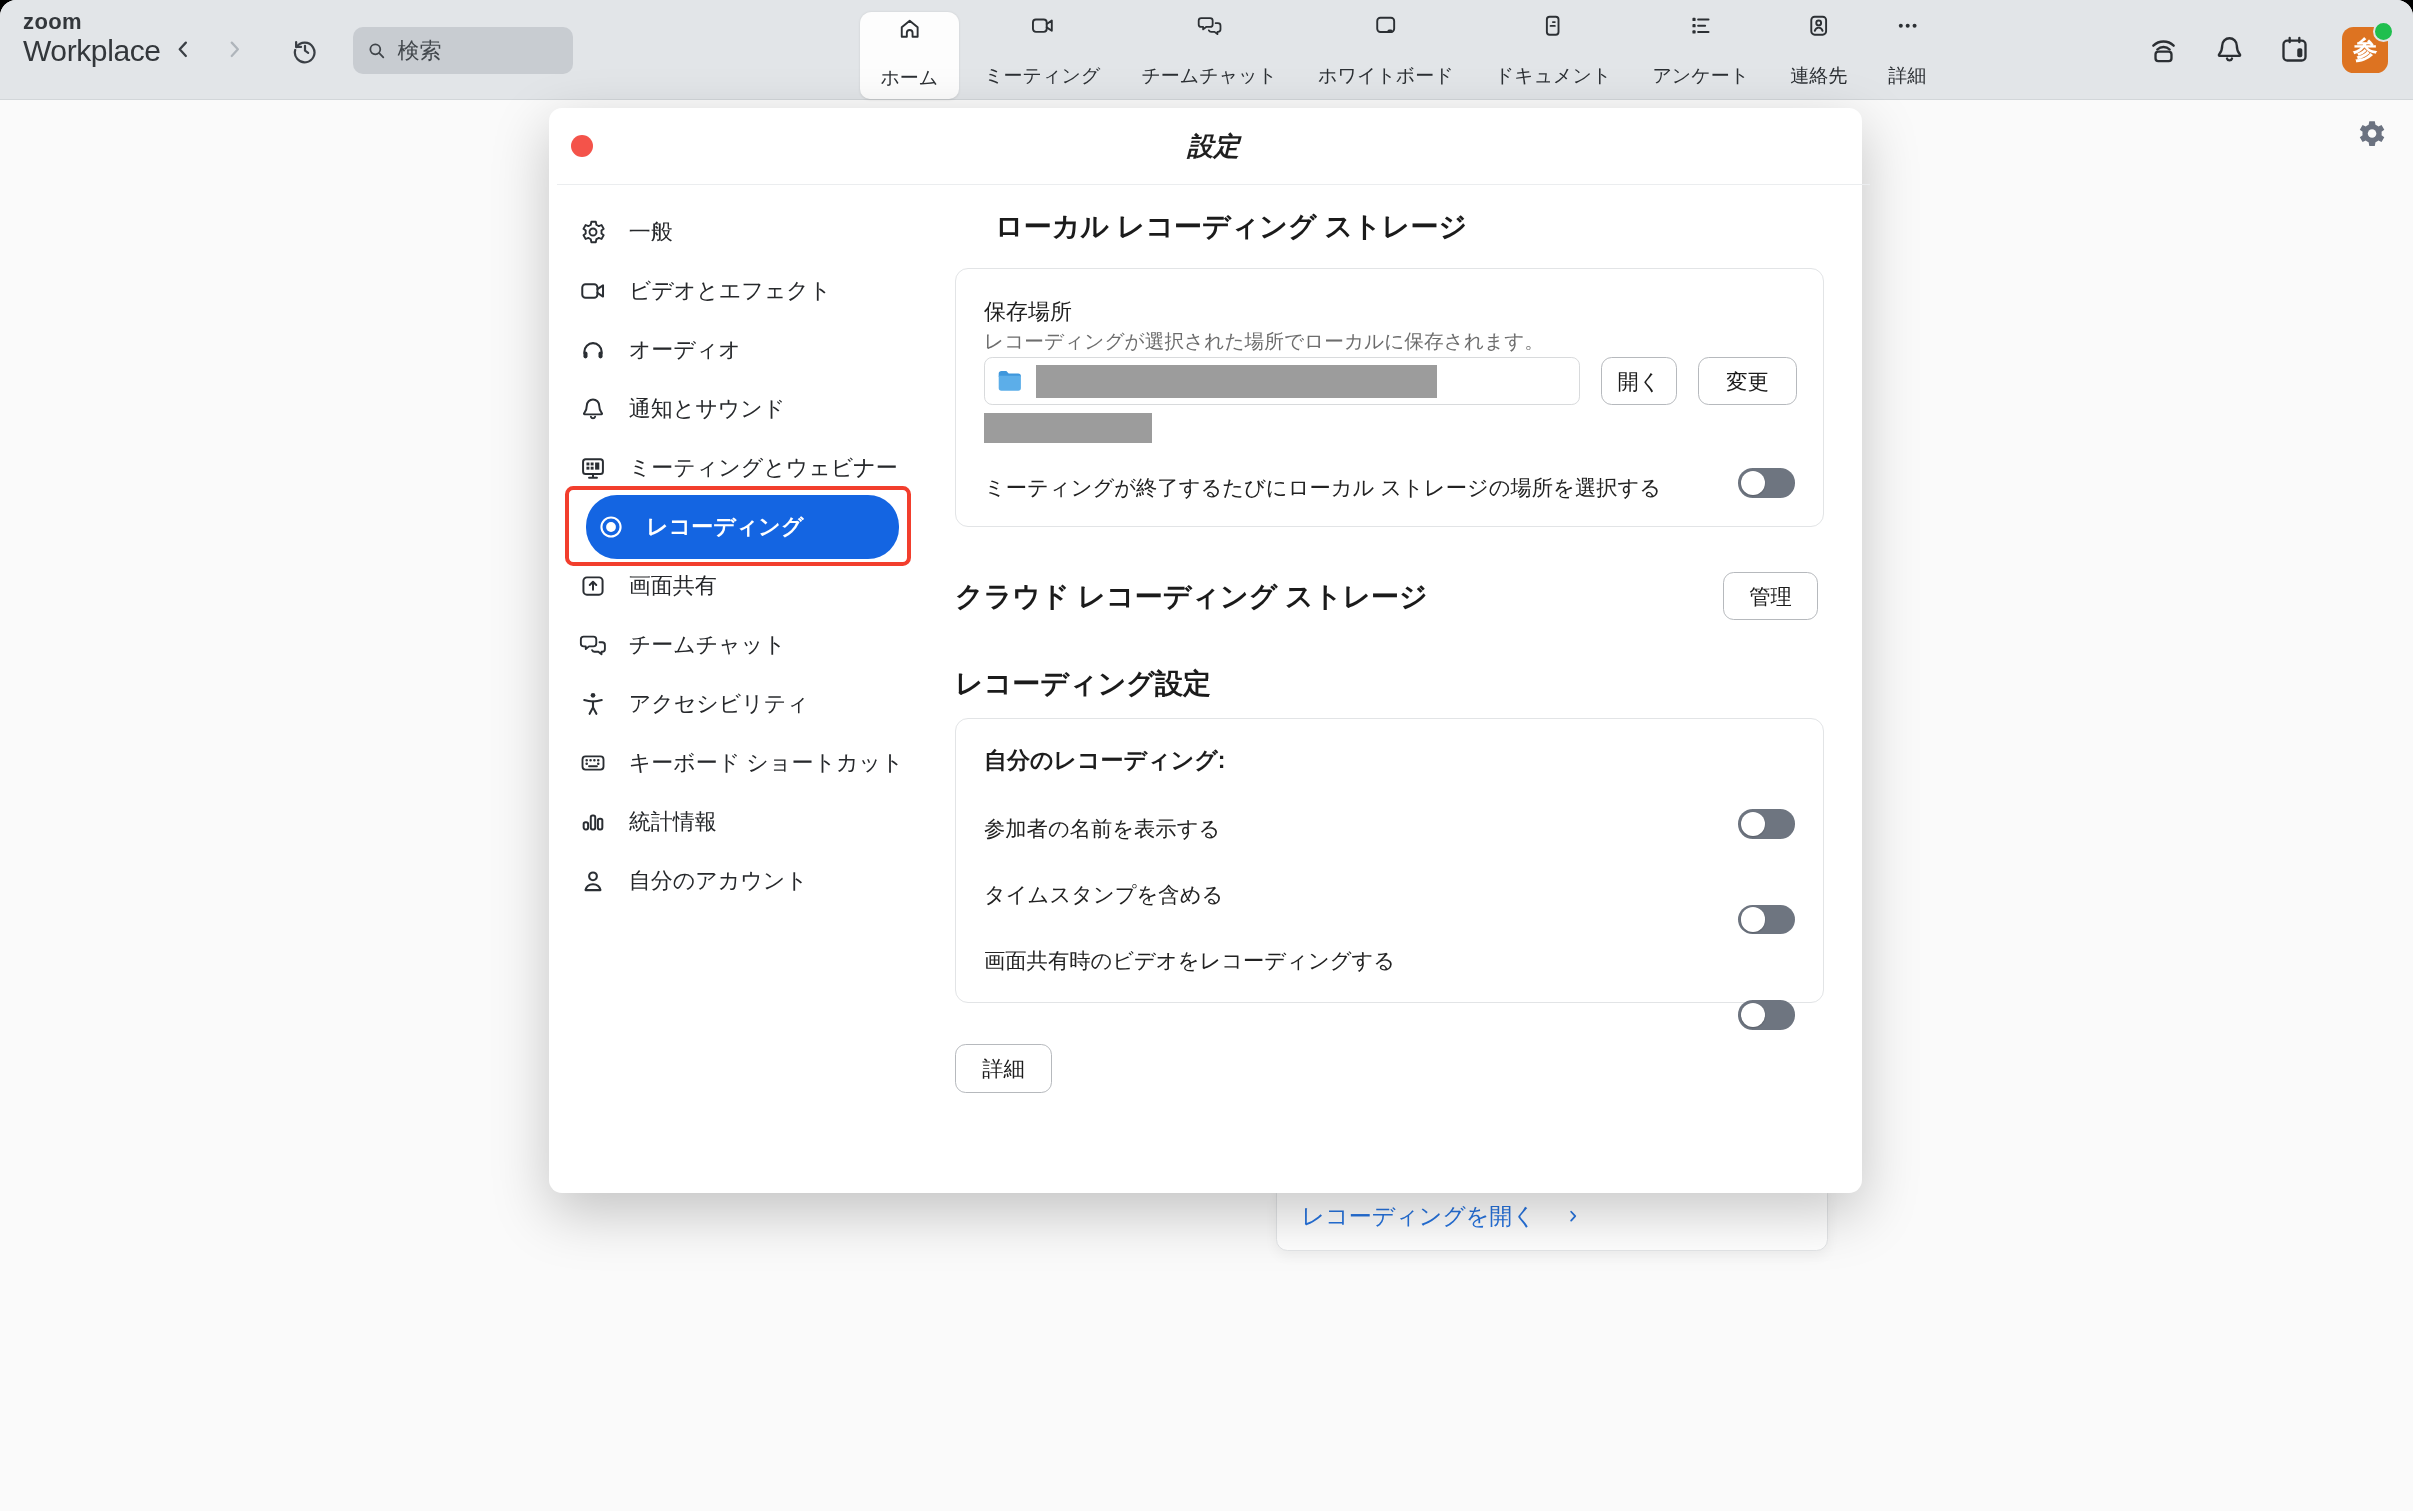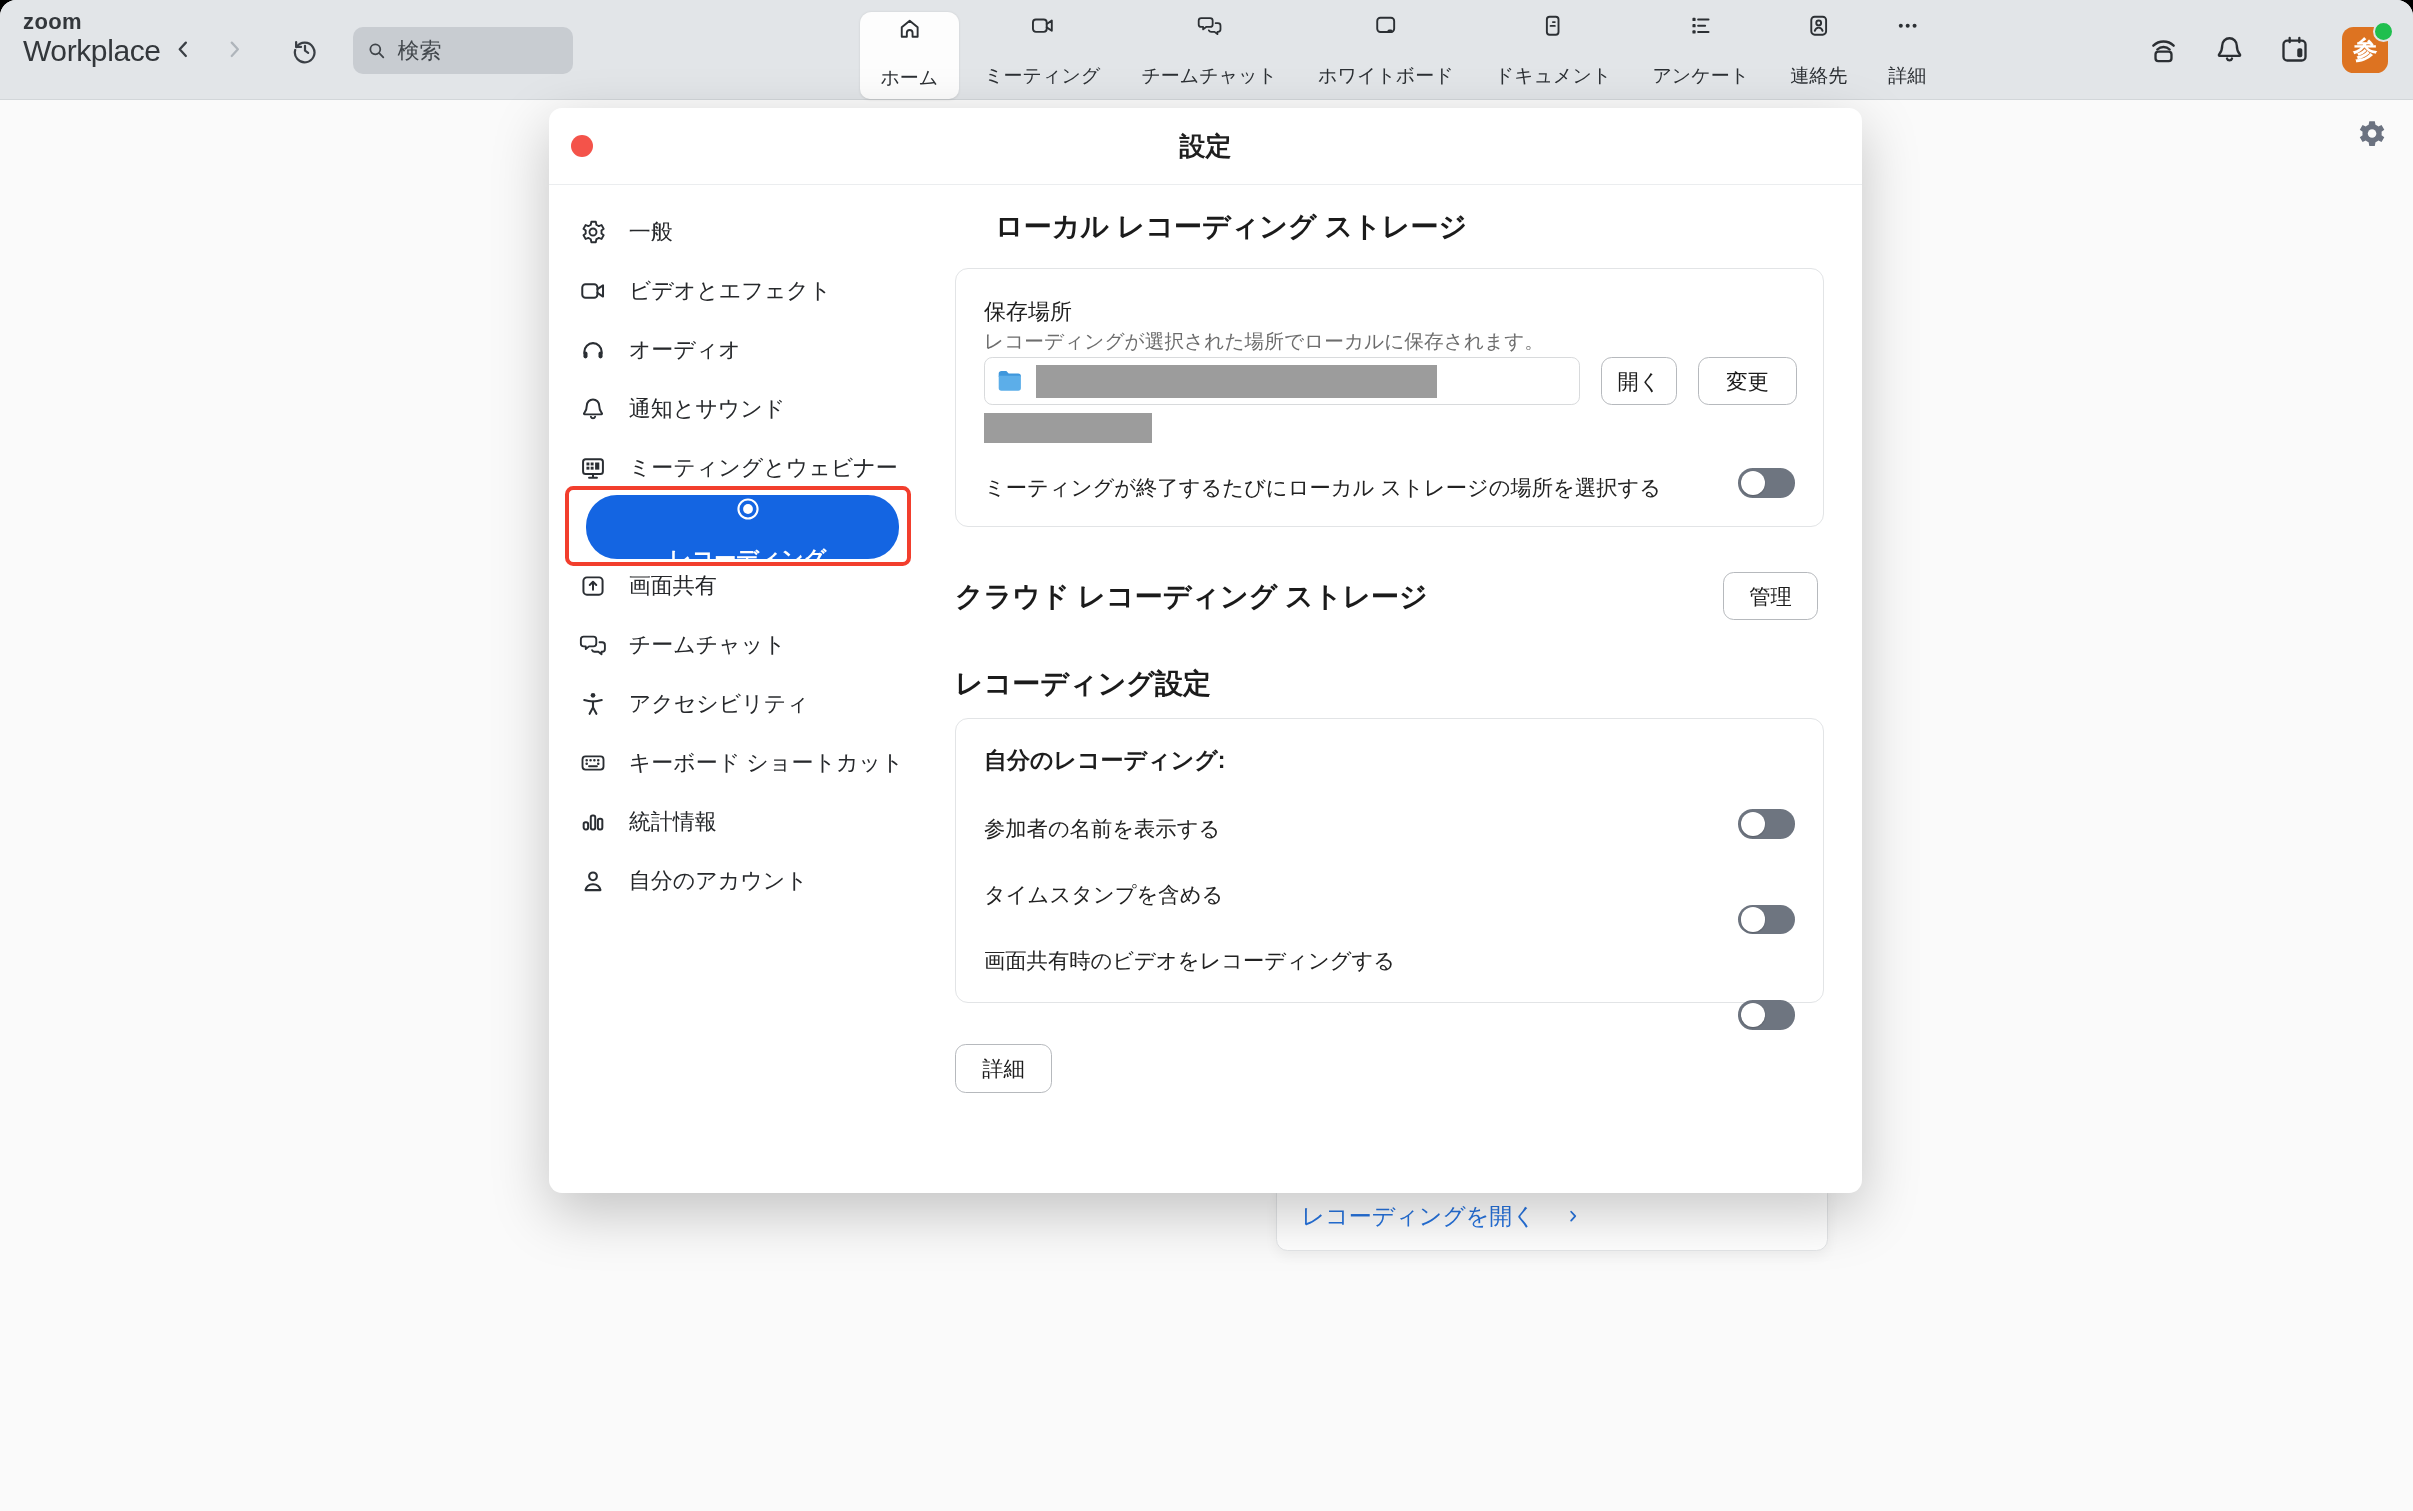--- a/index.html
+++ b/index.html
@@ -43,31 +43,31 @@
   .content-gear{position:absolute;left:2355px;top:117px;width:33px;height:33px;cursor:pointer;}
   .bg-card{position:absolute;left:1276px;top:1182px;width:552px;height:69px;background:#fff;
            border:0.8px solid #e3e5e7;border-radius:11.5px;box-shadow:0 4.9px 13px rgba(0,0,0,.05);
            display:flex;align-items:flex-end;z-index:5;box-sizing:border-box;}
   .bg-link{display:flex;align-items:center;gap:29px;color:#2673de;font-size:23px;
            padding:0 0 18px 24.6px;cursor:pointer;}
 
   
   .dialog{position:absolute;left:549px;top:108px;width:1313px;height:1085px;background:#fff;
           border-radius:13px;box-shadow:0 19.7px 57px rgba(0,0,0,.22);z-index:50;}
-  .dlg-header{position:absolute;left:0;top:0;width:100%;height:76px;border-bottom:0.8px solid #ebedef;
-              display:flex;align-items:center;justify-content:center;}
+  .dlg-header{position:absolute;left:8px;top:0;width:100%;height:76px;border-bottom:0.8px solid #ebedef;
+              display:flex;align-items:center;justify-content:center;font-style:italic;}
   .dlg-title{font-size:26px;font-weight:700;color:#1f1f1f;}
   .closedot{position:absolute;left:22px;top:27px;width:22px;height:22px;border-radius:50%;
             background:#f4534a;cursor:pointer;}
 
   .side{position:absolute;left:20.5px;top:94px;width:345px;}
   .side-item{height:59px;display:flex;align-items:center;gap:21.3px;padding-left:9.9px;color:#26282b;
              font-size:22px;cursor:pointer;border-radius:31px;}
   .side-item svg{flex:0 0 auto;color:#2a2e33;}
-  .side-item.sel{background:#1465e2;color:#fff;height:64px;margin:-2.5px 16px;padding-left:11.5px;font-weight:600;flex-direction:column;}
+  .side-item.sel{background:#1465e2;color:#fff;height:64px;margin:-2.5px 16px;padding-left:11.5px;font-weight:600;}
   .side-item.sel svg{color:#fff;}
   .annotation{position:absolute;left:15.6px;top:378px;width:338px;height:72px;border:4.9px solid #f23e2d;
               border-radius:8.2px;pointer-events:none;z-index:60;}
 
   .main{position:absolute;left:406px;top:0;width:869px;height:100%;}
   .h1{position:absolute;font-size:28px;font-weight:700;color:#1b1b1b;white-space:nowrap;}
   .card{position:absolute;left:0;width:869px;background:#fff;border:1.6px solid #e2e4e6;
         border-radius:13px;box-sizing:border-box;}
   .lbl{font-size:22px;color:#202020;}
   .desc{font-size:19.7px;color:#6d6d6d;}

